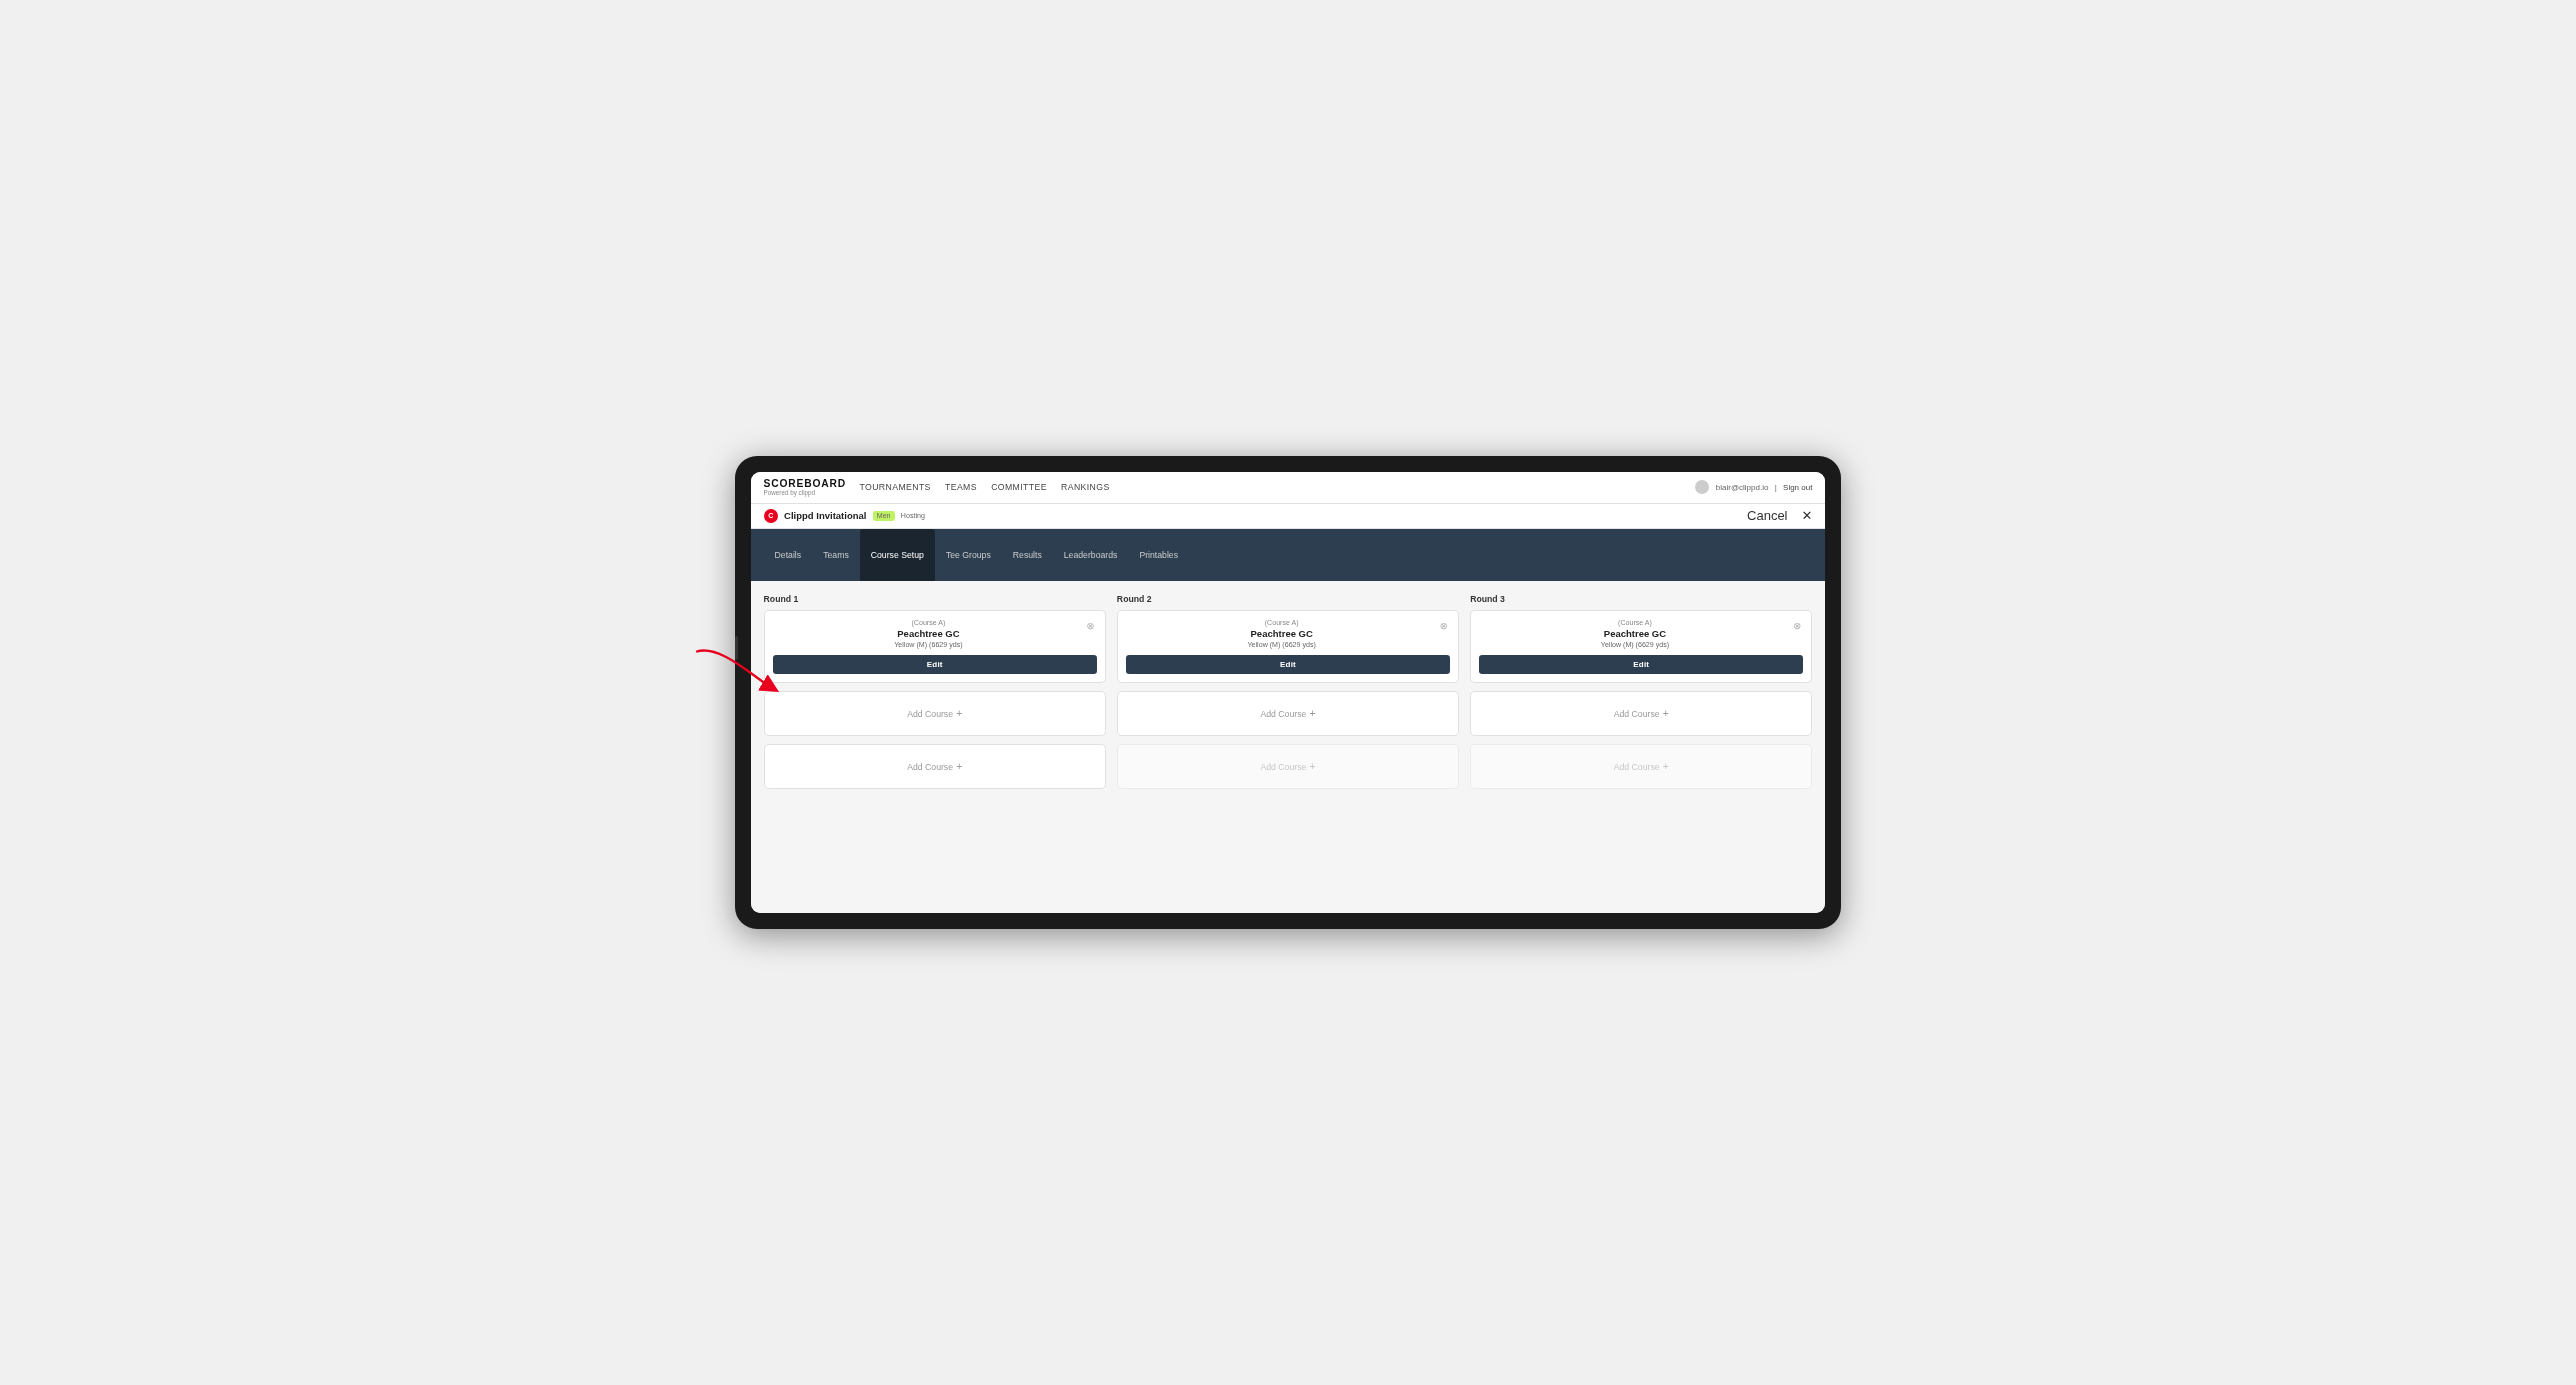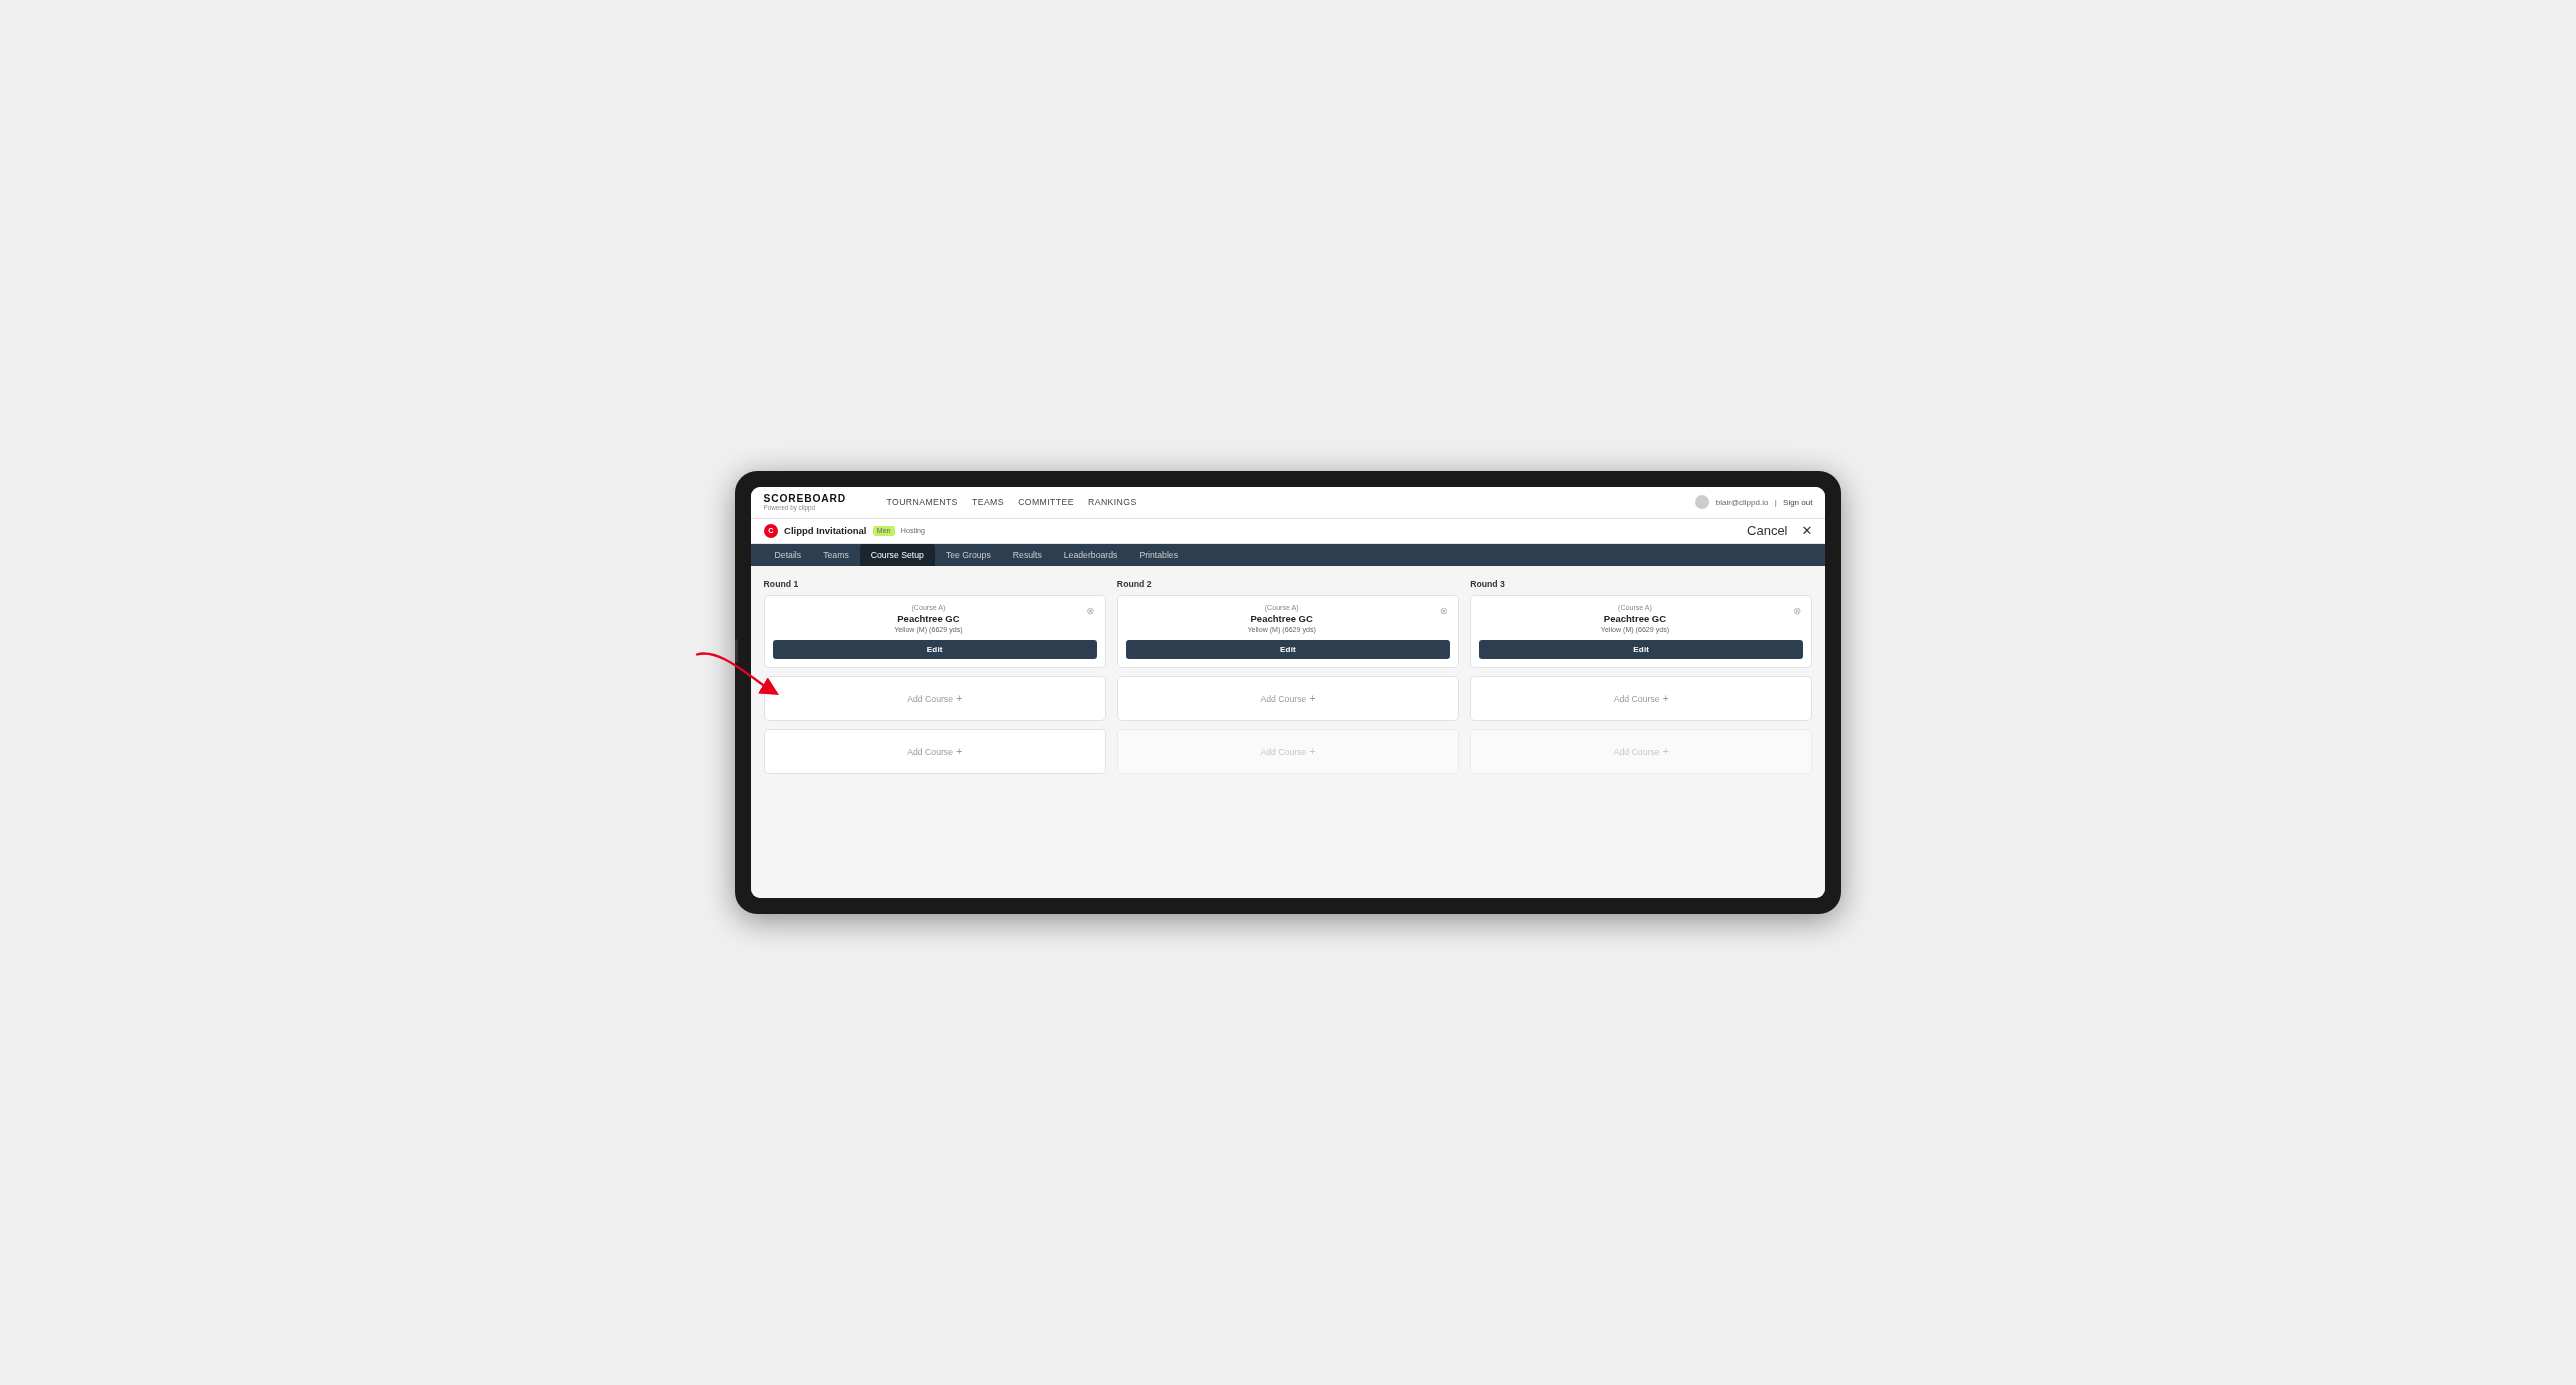--- a/index.html
+++ b/index.html
@@ -47,21 +47,21 @@
       position: relative;
     }
 
     
     .top-nav {
       background: #fff;
       border-bottom: 0.8px solid #e0e0e0;
       display: flex;
       align-items: center;
       padding: 6.3px 12.6px;
-      gap: 31px;
+      gap: 4px;
     }
     .logo-area {
       display: flex;
       flex-direction: column;
       margin-right: 9.5px;
     }
     .logo-scoreboard {
       font-size: 10.3px;
       font-weight: 800;
       letter-spacing: 0.8px;
@@ -150,21 +150,21 @@
       gap: 14px;
     }
 
     
     .tab-bar {
       background: #2c3e50;
       display: flex;
       padding: 0 12.6px;
     }
     .tab-item {
-      padding: 6px 11px;
+      padding: 21px 11px;
       font-size: 8.7px;
       color: #ccc;
       cursor: pointer;
       font-weight: 500;
     }
     .tab-item.active {
       background: #1a252f;
       color: #fff;
       border-radius: 3.2px 3.2px 0 0;
     }

